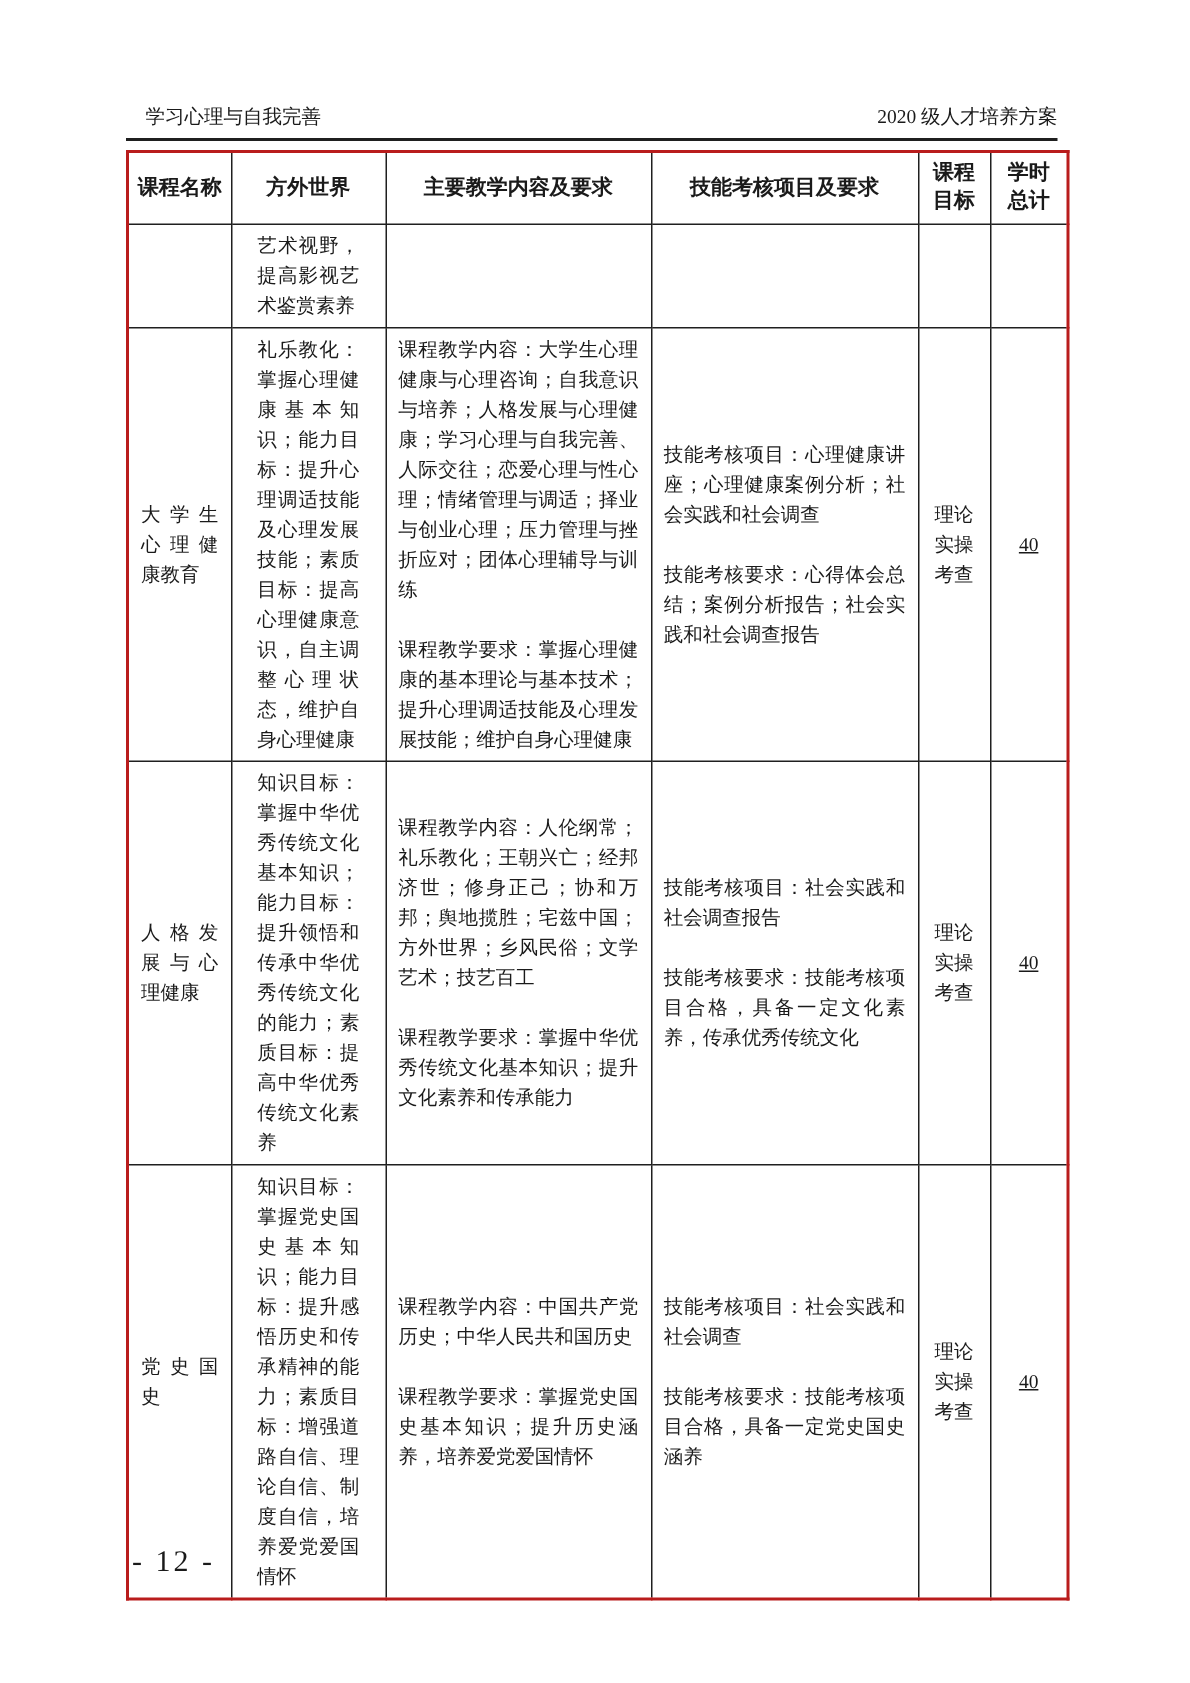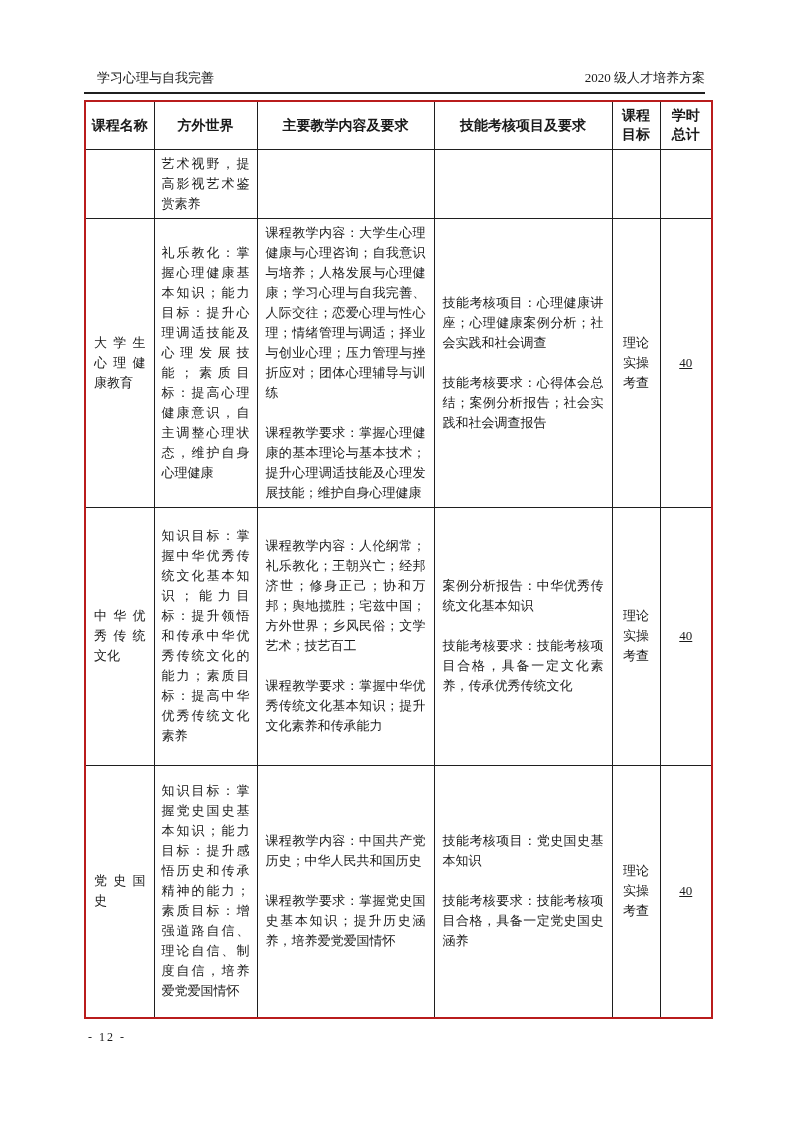--- a/index.html
+++ b/index.html
@@ -21,28 +21,28 @@
     border:2px solid #b91c1c; font-size:13px; color:#1a1a1a;
   }
   .course-table th, .course-table td {
     border:1px solid #1f1f1f; vertical-align:middle; overflow:hidden;
   }
   .course-table th {
     font-weight:bold; font-size:14px; text-align:center; padding:2px 1px; line-height:19px;
   }
   .vh { display:inline-block; width:2em; word-break:break-all; line-height:19px; }
   td.name  { text-align:justify; padding:0 8px; line-height:20px; }
-  td.obj   { text-align:justify; padding:4px 7px; line-height:20px; }
+  td.obj   { text-align:justify; padding:4px 17px; line-height:20px; }
   td.content { text-align:justify; padding:4px 8px; line-height:20px;margin-top:33px; }
   .para + .para { margin-top:20px; }
   td.method { text-align:center; padding:15px 2px; }
   .stack { display:inline-block; width:2em; word-break:break-all; line-height:20px; }
   td.hours { text-align:center;text-decoration:underline; }
   .page-number {
-    position:absolute; left:88px; top:1030px; font-size:12px; letter-spacing:2px;
+    position:absolute; left:88px; top:1030px; font-size:20px; letter-spacing:2px;
   }
 </style>
 </head>
 <body>
 
 <div class="page">
 
   <div class="running-header">
     <span class="hl">学习心理与自我完善</span>
     <span>2020 级人才培养方案</span>
@@ -86,43 +86,43 @@
         </td>
         <td class="content">
           <div class="para">技能考核项目：心理健康讲座；心理健康案例分析；社会实践和社会调查</div>
           <div class="para">技能考核要求：心得体会总结；案例分析报告；社会实践和社会调查报告</div>
         </td>
         <td class="method"><span class="stack">理论实操考查</span></td>
         <td class="hours">40</td>
       </tr>
 
       <tr style="height:258px">
-        <td class="name">中华优秀传统文化</td>
+        <td class="name">人格发展与心理健康</td>
         <td class="obj">知识目标：掌握中华优秀传统文化基本知识；能力目标：提升领悟和传承中华优秀传统文化的能力；素质目标：提高中华优秀传统文化素养</td>
         <td class="content">
           <div class="para">课程教学内容：人伦纲常；礼乐教化；王朝兴亡；经邦济世；修身正己；协和万邦；舆地揽胜；宅兹中国；方外世界；乡风民俗；文学艺术；技艺百工</div>
           <div class="para">课程教学要求：掌握中华优秀传统文化基本知识；提升文化素养和传承能力</div>
         </td>
         <td class="content">
-          <div class="para">案例分析报告：中华优秀传统文化基本知识</div>
+          <div class="para">技能考核项目：社会实践和社会调查报告</div>
           <div class="para">技能考核要求：技能考核项目合格，具备一定文化素养，传承优秀传统文化</div>
         </td>
         <td class="method"><span class="stack">理论实操考查</span></td>
         <td class="hours">40</td>
       </tr>
 
       <tr style="height:253px">
         <td class="name">党史国史</td>
         <td class="obj">知识目标：掌握党史国史基本知识；能力目标：提升感悟历史和传承精神的能力；素质目标：增强道路自信、理论自信、制度自信，培养爱党爱国情怀</td>
         <td class="content">
           <div class="para">课程教学内容：中国共产党历史；中华人民共和国历史</div>
           <div class="para">课程教学要求：掌握党史国史基本知识；提升历史涵养，培养爱党爱国情怀</div>
         </td>
         <td class="content">
-          <div class="para">技能考核项目：党史国史基本知识</div>
+          <div class="para">技能考核项目：社会实践和社会调查</div>
           <div class="para">技能考核要求：技能考核项目合格，具备一定党史国史涵养</div>
         </td>
         <td class="method"><span class="stack">理论实操考查</span></td>
         <td class="hours">40</td>
       </tr>
     </tbody>
   </table>
 
   <div class="page-number">- 12 -</div>
 </div>

